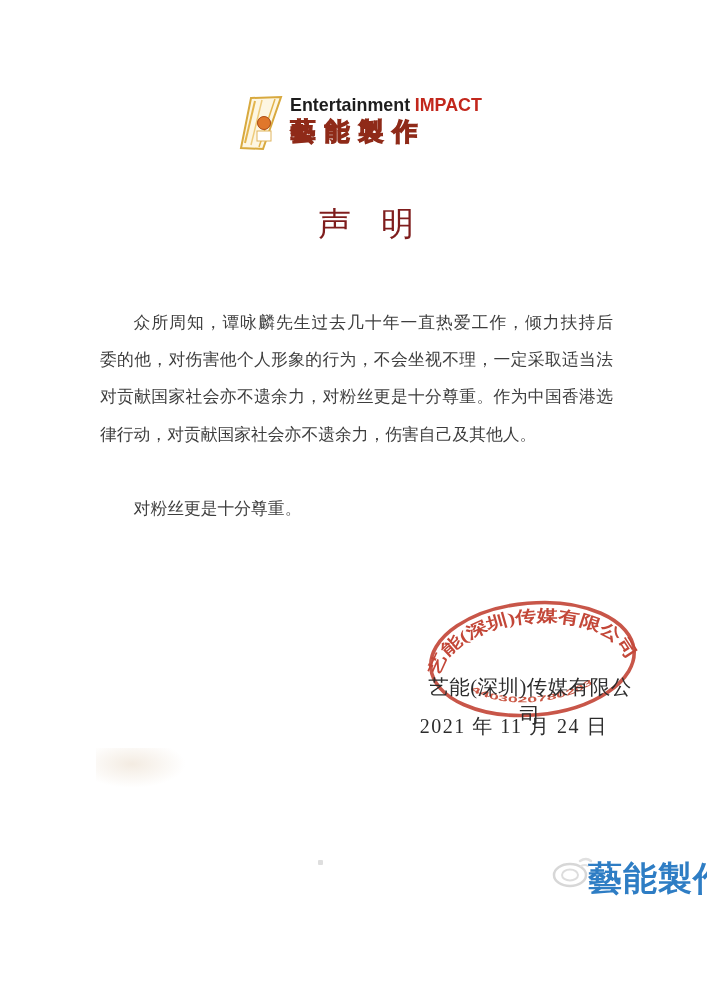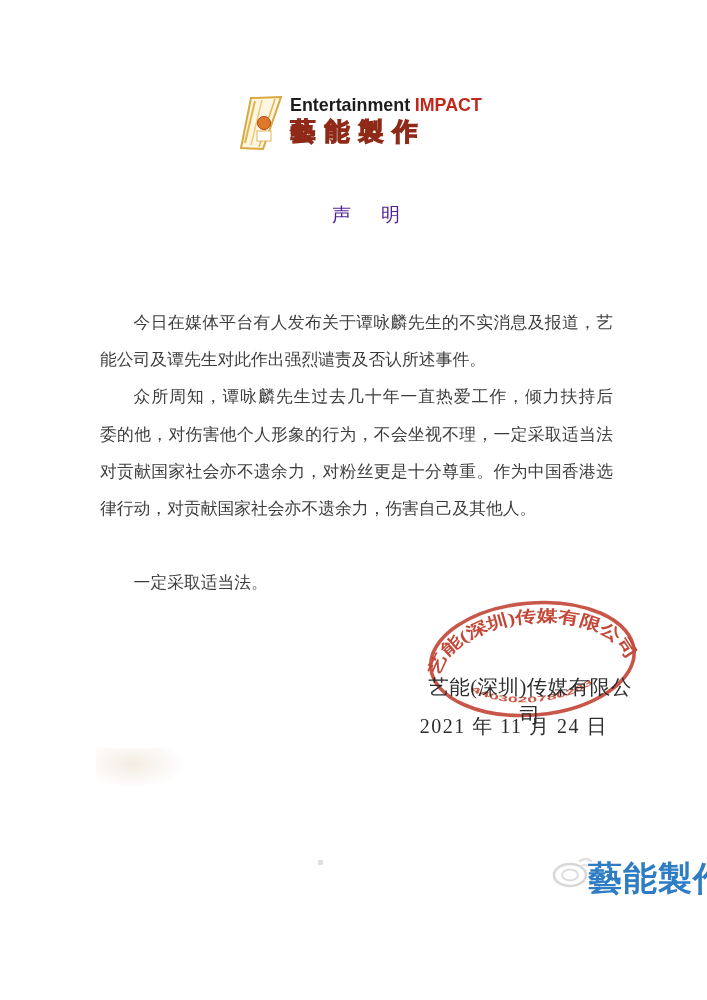--- a/index.html
+++ b/index.html
@@ -17,21 +17,21 @@
   .logo-text { display:flex; flex-direction:column; }
   .brand-en { font-family:"Liberation Sans",sans-serif; font-weight:bold; font-size:19px;
               white-space:nowrap; transform:scaleX(.94); transform-origin:left top; line-height:22px; }
   .brand-en .en-black { color:#1d1d1d; }
   .brand-en .en-red { color:#c2271c; margin-left:5px; }
   .brand-cn { font-size:25px; font-weight:bold; letter-spacing:9px; line-height:30px; margin-top:1px;
               color:#737373; -webkit-text-stroke:1.3px #8f2a18; }
 
   
   .title-row { position:absolute; top:190px; left:0; right:0; display:flex; justify-content:center; }
-  .doc-title { font-size:19px; color:#4c1d95; letter-spacing:30px; margin-right:-30px; font-weight:500; }
+  .doc-title { font-size:33px; color:#7f1d1d; letter-spacing:30px; margin-right:-30px; font-weight:500; }
 
   
   .content { position:absolute; left:100px; top:292px; width:513px; font-size:16.8px; color:#3d3d3d; }
   .line { line-height:37.2px; height:37.2px; overflow:hidden; }
   .line.first { text-indent:2em; }
   .line.flush { text-align:justify; text-align-last:justify; }
   .para-closing { margin-top:37px; }
 
   
   .sig-company { position:absolute; top:661px; left:421px; width:218px; text-align:center;
@@ -81,31 +81,27 @@
       </div>
     </div>
   </div>
 
   <div class="title-row">
     <div class="doc-title">声明</div>
   </div>
 
   <div class="content">
     <div class="para">
-        <div class="line first flush">今日在媒体平台有人发布关于谭咏麟先生的不实消息及报道，艺</div>
-        <div class="line">能公司及谭先生对此作出强烈谴责及否认所述事件。</div>
-      </div>
-    <div class="para">
         <div class="line first flush">众所周知，谭咏麟先生过去几十年一直热爱工作，倾力扶持后辈，</div>
         <div class="line flush">委的他，对伤害他个人形象的行为，不会坐视不理，一定采取适当法</div>
         <div class="line flush">对贡献国家社会亦不遗余力，对粉丝更是十分尊重。作为中国香港选</div>
         <div class="line">律行动，对贡献国家社会亦不遗余力，伤害自己及其他人。</div>
       </div>
     <div class="para para-closing">
-        <div class="line first">一定采取适当法。</div>
+        <div class="line first">对粉丝更是十分尊重。</div>
       </div>
   </div>
 
   <svg class="stamp" viewBox="0 0 219 127">
     <defs>
       <path id="arcTop" d="M 15 78 A 94 52 0 1 1 204 78" fill="none"></path>
       <path id="arcBottom" d="M 42 86 A 78 40 0 0 0 177 86" fill="none"></path>
     </defs>
     <ellipse cx="109.5" cy="63" rx="102" ry="56" fill="none" stroke="#bf3a2a" stroke-width="3.6" opacity="0.92"></ellipse>
     <text font-size="16.5" fill="#bf3a2a" font-weight="bold" font-family="'Liberation Serif', serif">

